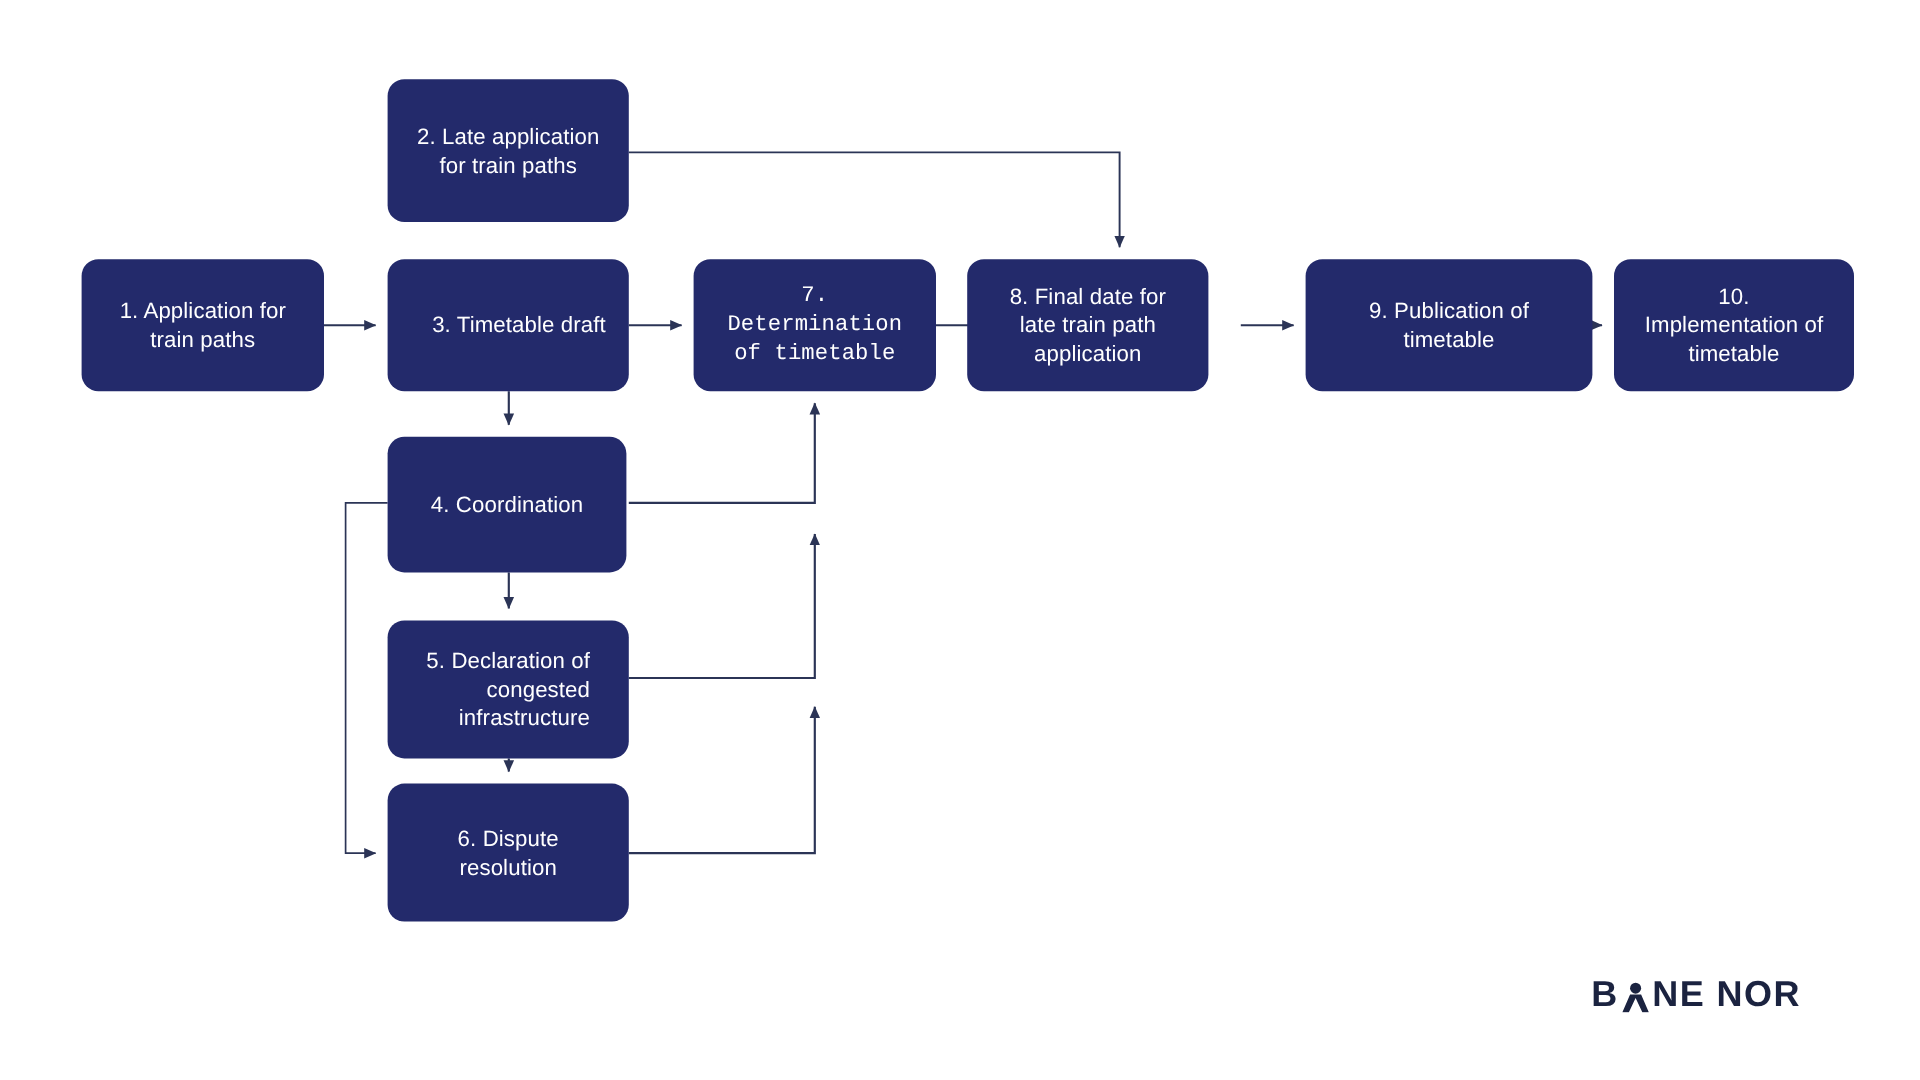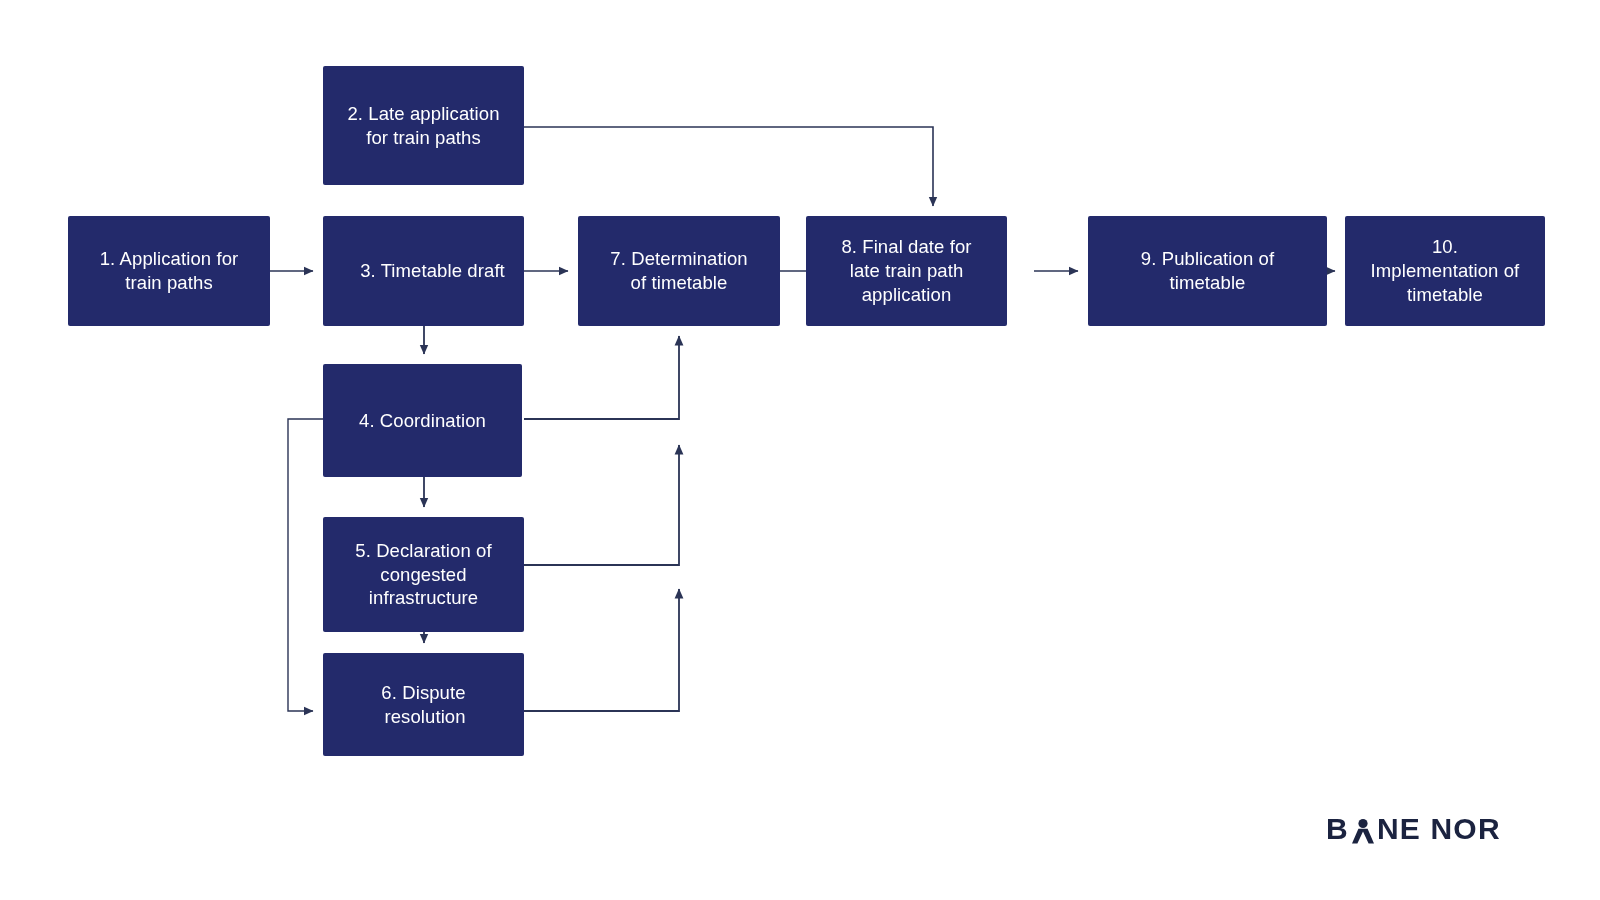--- a/index.html
+++ b/index.html
@@ -27,21 +27,21 @@
     left: 0;
     top: 0;
     width: 1600px;
     height: 900px;
     pointer-events: none;
   }
   .node {
     position: absolute;
     box-sizing: border-box;
     background: #232A6B;
-    border-radius: 2px;
+    border-radius: 14px;
     color: #ffffff;
     display: flex;
     align-items: center;
     justify-content: center;
     text-align: center;
     font-size: 18.5px;
     line-height: 1.28;
     letter-spacing: 0.1px;
     padding: 6px 14px;
     font-family: "Liberation Sans", sans-serif;
@@ -120,32 +120,32 @@
   </div>
 
   <div class="node" style="left:323px; top:216px;  width:201px; height:110px;padding-left:32px;">
     <span class="node-label">3. Timetable draft</span>
   </div>
 
   <div class="node" style="left:323px; top:364px;  width:199px; height:113px;">
     <span class="node-label">4. Coordination</span>
   </div>
 
-  <div class="node" style="left:323px; top:517px;  width:201px; height:115px;">
+  <div class="node" style="left:323px; top:517px;  width:201px; height:115px;text-align:right;">
     <span class="node-label">5. Declaration of
 congested
 infrastructure</span>
   </div>
 
-  <div class="node" style="left:323px; top:653px;  width:201px; height:103px;text-align:right;">
+  <div class="node" style="left:323px; top:653px;  width:201px; height:115px;">
     <span class="node-label">6. Dispute
 resolution</span>
   </div>
 
-  <div class="node" style="left:578px; top:216px;  width:202px; height:110px;">
+  <div class="node" style="left:578px; top:216px;  width:202px; height:110px;font-family:Liberation Mono, monospace;">
     <span class="node-label">7. Determination
 of timetable</span>
   </div>
 
   <div class="node" style="left:806px; top:216px;  width:201px; height:110px;">
     <span class="node-label">8. Final date for
 late train path
 application</span>
   </div>
 

